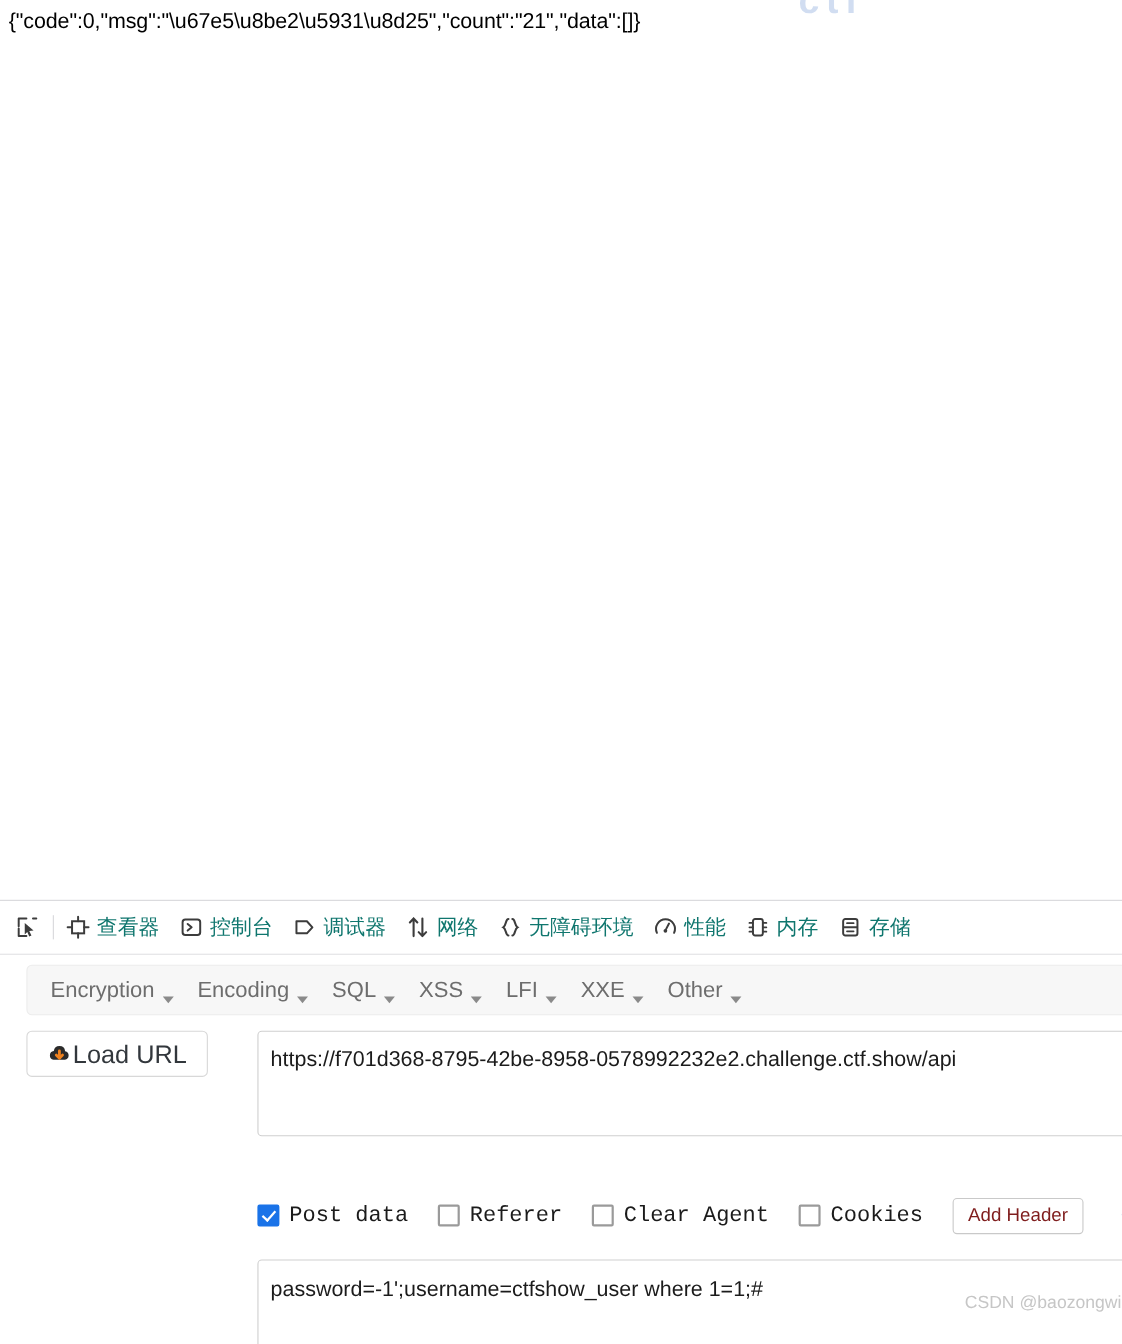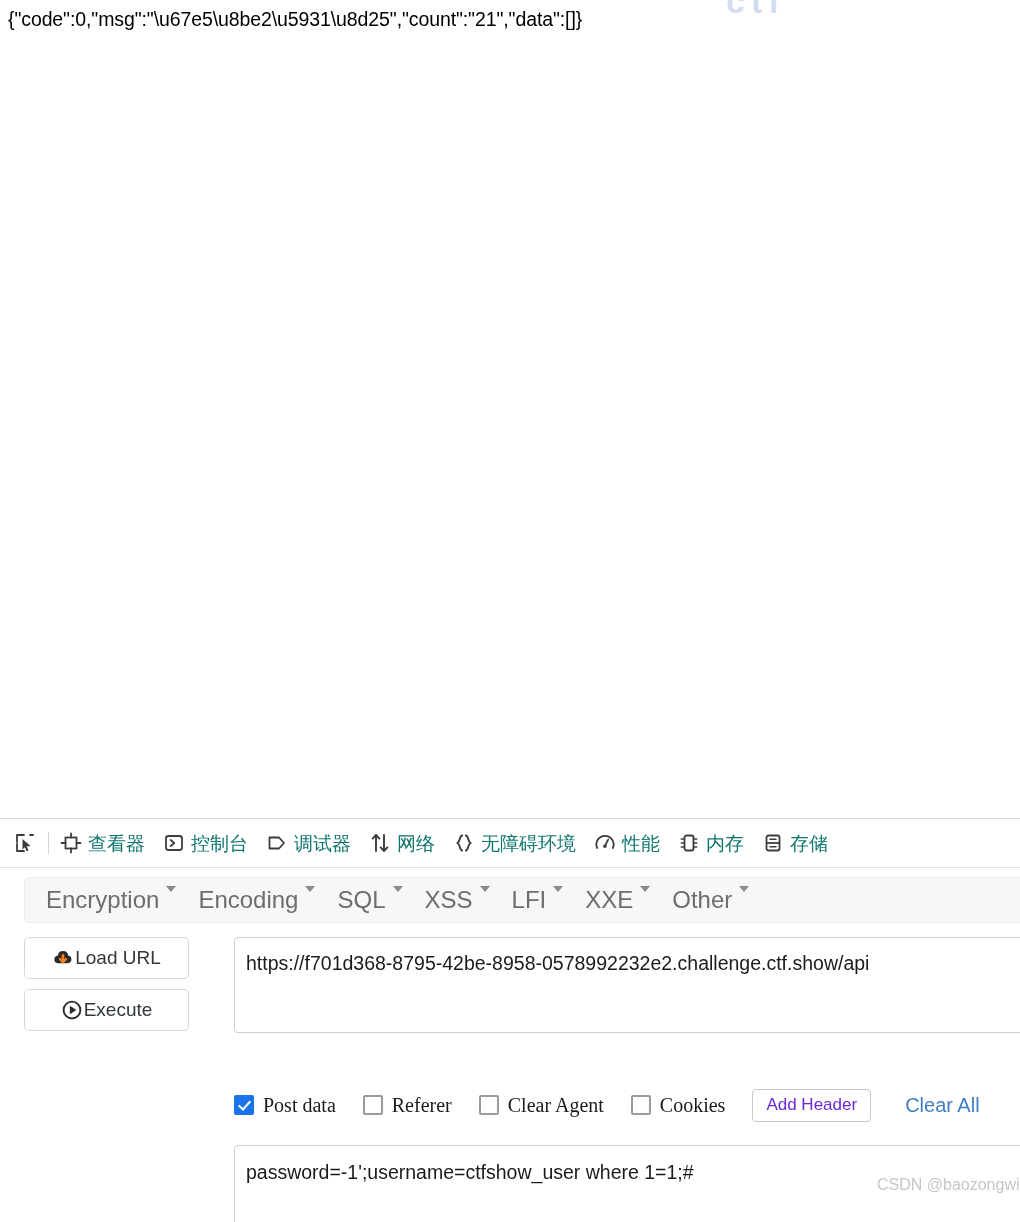--- a/index.html
+++ b/index.html
@@ -126,24 +126,24 @@
     border: 1px solid #ececec;
     border-radius: 5px;
     box-sizing: border-box;
     display: flex;
     align-items: center;
     padding-left: 10px;
     overflow: hidden;
   }
   .hb-menu-item {
     display: flex;
-    align-items: flex-start;
+    align-items: flex-end;
     gap: 7px;
     padding: 4px 11px;
-    font-size: 24px;
+    font-size: 20px;
     color: #6d6d6d;
     font-family: "Liberation Sans", sans-serif;
     white-space: nowrap;
     cursor: default;
   }
   .caret {
     width: 0; height: 0;
     border-left: 5px solid transparent;
     border-right: 5px solid transparent;
     border-top: 6px solid #8a8a8a;
@@ -162,21 +162,21 @@
     align-items: center;
     justify-content: center;
     gap: 1px;
     width: 165px;
     height: 42px;
     margin-bottom: 10px;
     background: #ffffff;
     border: 1px solid #d8d8d8;
     border-radius: 5px;
     box-sizing: border-box;
-    font-size: 19px;
+    font-size: 23px;
     color: #32373c;
     font-family: "Liberation Sans", sans-serif;
     cursor: default;
   }
   .hb-btn .bi { display: inline-flex; align-items:center; justify-content:center; width:22px; height:22px; }
 
   
   #hb-url {
     position: absolute;
     left: 234px;
@@ -238,32 +238,32 @@
     top: 1px;
     width: 5px;
     height: 10px;
     border: solid #ffffff;
     border-width: 0 2.4px 2.4px 0;
     transform: rotate(42deg);
   }
   .cb-label {
     font-size: 20px;
     color: #1b1b1b;
-    font-family: Liberation Serif, serif;
+    font-family: Liberation Mono, monospace;
   }
   #add-header-btn {
     height: 33px;
     padding: 0 13px;
     display: flex;
     align-items: center;
     background: #ffffff;
     border: 1px solid #c9c9c9;
     border-radius: 4px;
     font-size: 17px;
-    color: #6d28d9;
+    color: #7f1d1d;
     font-family: "Liberation Sans", sans-serif;
     box-sizing: border-box;
     margin-right: 34px;
     cursor: default;
     white-space: nowrap;
   }
   #clear-all-link {
     font-size: 20px;
     color: #3f7fc1;
     font-family: Liberation Sans, sans-serif;
@@ -446,29 +446,20 @@
     <div class="hb-btn">
       <span class="bi">
         <svg width="22" height="20" viewBox="0 0 22 20">
           <path d="M5.6 15.3 A4 4 0 0 1 5.9 7.4 A5.2 5.2 0 0 1 16.2 7.6 A3.9 3.9 0 0 1 16 15.3 Z" fill="#2b2b2b"></path>
           <path d="M11 7.4 v6.2" stroke="#f0821e" stroke-width="2.6" stroke-linecap="round"></path>
           <path d="M8.1 11.1 L11 14.2 L13.9 11.1" fill="none" stroke="#f0821e" stroke-width="2.4" stroke-linecap="round" stroke-linejoin="round"></path>
         </svg>
       </span>
       <span>Load URL</span>
     </div>
-    <div class="hb-btn">
-      <span class="bi">
-        <svg width="22" height="22" viewBox="0 0 22 22">
-          <circle cx="11" cy="11" r="8.4" fill="none" stroke="#2b2b2b" stroke-width="1.9"></circle>
-          <path d="M8.8 6.8 L15.4 11 L8.8 15.2 Z" fill="#2b2b2b"></path>
-        </svg>
-      </span>
-      <span>Execute</span>
-    </div>
   </div>
 
   <textarea id="hb-url" spellcheck="false" placeholder="" style="">https://f701d368-8795-42be-8958-0578992232e2.challenge.ctf.show/api</textarea>
 </div>
 
 <div id="hb-options">
   <div class="cb-wrap">
     <span class="cb-box checked"></span>
     <span class="cb-label">Post data</span>
   </div>

